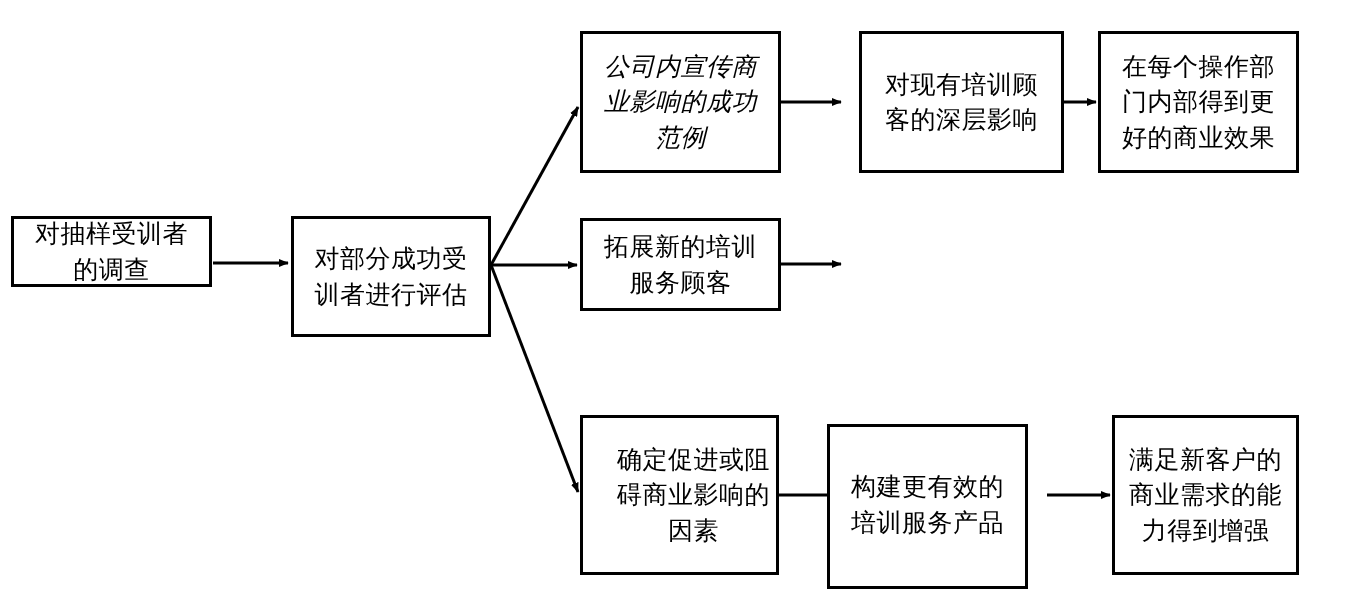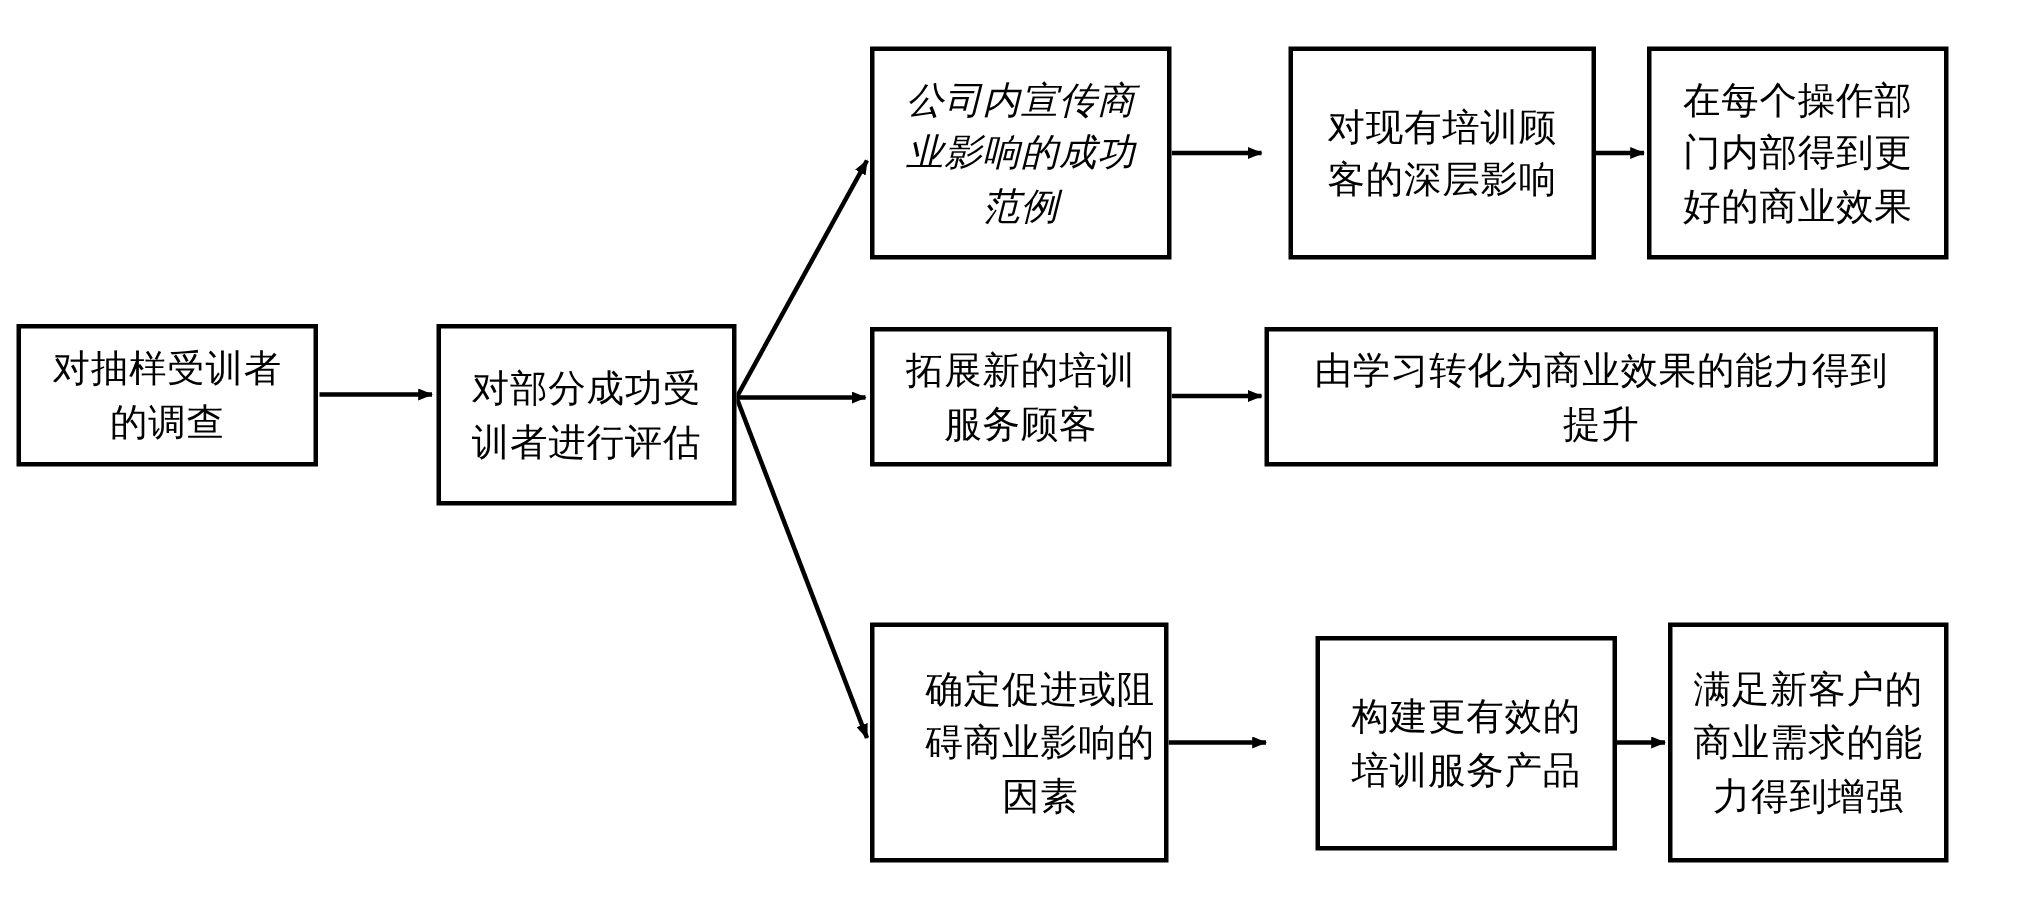--- a/index.html
+++ b/index.html
@@ -89,21 +89,21 @@
 
     <g>
       <line x1="779" y1="495" x2="844" y2="495" stroke="#000000" stroke-width="3" marker-end="url(#arrowhead)"></line>
     </g>
 
     <g>
       <line x1="1047" y1="495" x2="1110" y2="495" stroke="#000000" stroke-width="3" marker-end="url(#arrowhead)"></line>
     </g>
   </svg>
 
-  <div class="node" style="left:11px; top:216px; width:201px; height:95px;">
+  <div class="node" style="left:11px; top:216px; width:201px; height:71px;">
     <span class="node-text">对抽样受训者
 的调查</span>
   </div>
 
   <div class="node" style="left:291px; top:216px; width:200px; height:121px;">
     <span class="node-text">对部分成功受
 训者进行评估</span>
   </div>
 
   <div class="node" style="left:580px; top:31px; width:201px; height:142px;font-style:italic;">
@@ -121,32 +121,28 @@
     <span class="node-text">拓展新的培训
 服务顾客</span>
   </div>
 
   <div class="node" style="left:1098px; top:31px; width:201px; height:142px;">
     <span class="node-text">在每个操作部
 门内部得到更
 好的商业效果</span>
   </div>
 
-  <div class="node" style="left:843px; top:218px; width:449px; height:93px;">
-    <span class="node-text">由学习转化为商业效果的能力得到
-提升</span>
-  </div>
 
   <div class="node" style="left:580px; top:415px; width:199px; height:160px;justify-content:flex-end;">
     <span class="node-text">确定促进或阻
 碍商业影响的
 因素</span>
   </div>
 
-  <div class="node" style="left:877px; top:424px; width:201px; height:143px;">
+  <div class="node" style="left:827px; top:424px; width:201px; height:165px;font-family:Liberation Mono, monospace;">
     <span class="node-text">构建更有效的
 培训服务产品</span>
   </div>
 
   <div class="node" style="left:1112px; top:415px; width:187px; height:160px;">
     <span class="node-text">满足新客户的
 商业需求的能
 力得到增强</span>
   </div>
 

